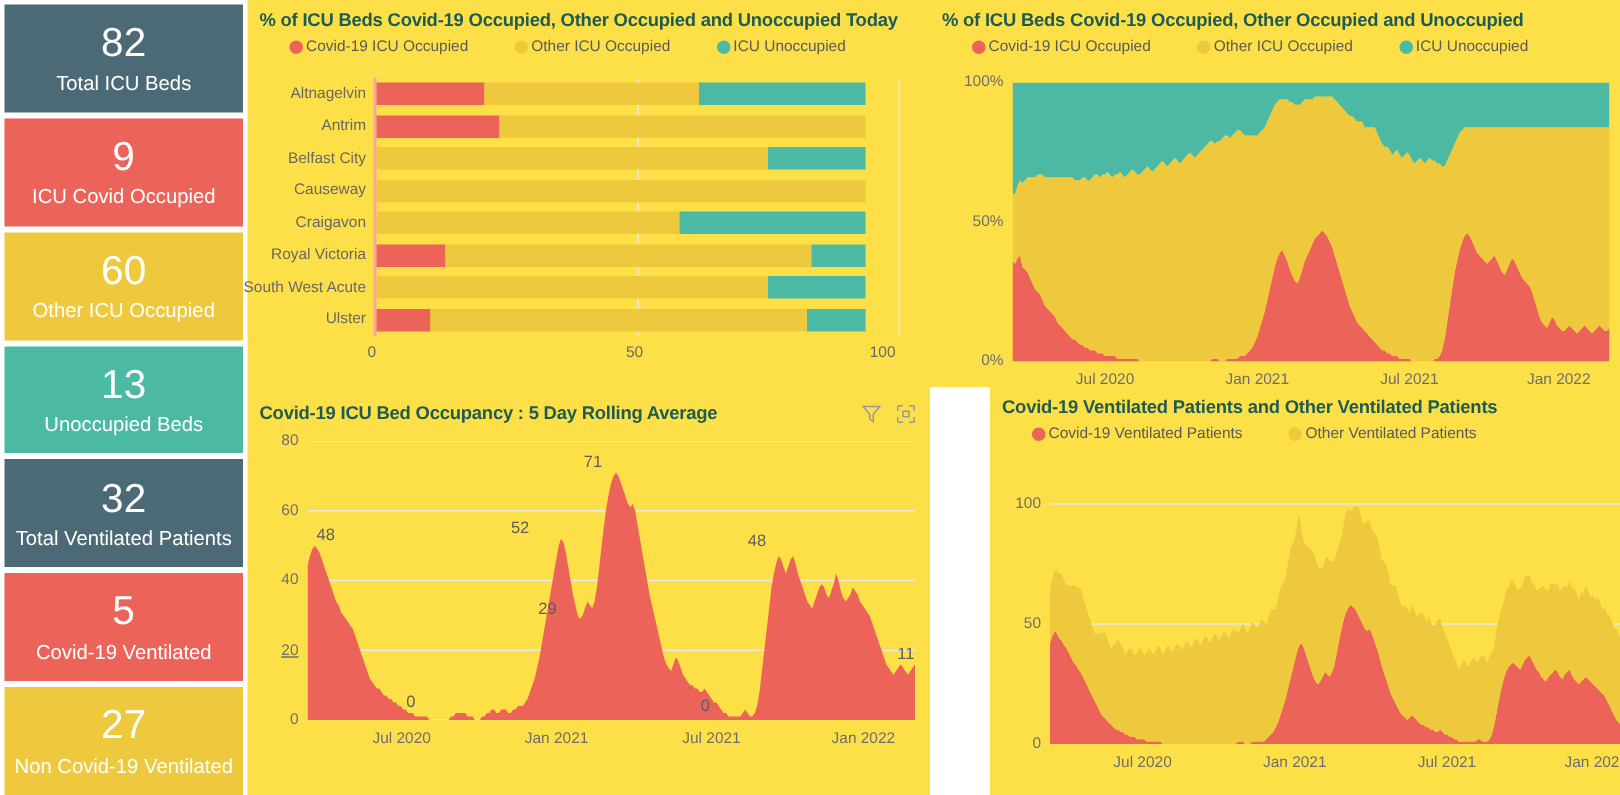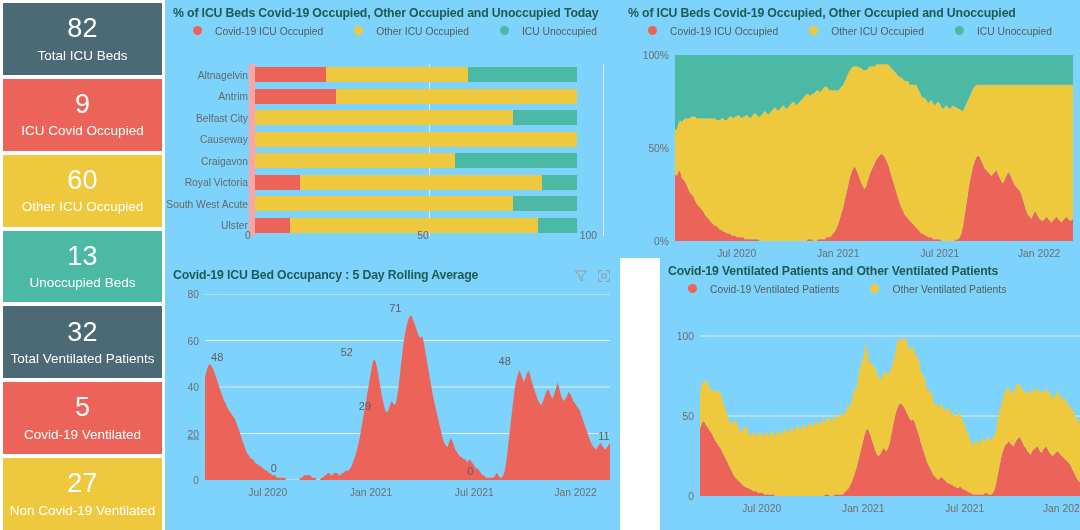--- a/index.html
+++ b/index.html
@@ -45,49 +45,49 @@
   }
   .kpi-label {
     font-size: 13.5px;
     font-weight: 400;
     line-height: 1.2;
     margin-top: 5px;
     white-space: nowrap;
   }
 
   
-  .panel { position: absolute; box-sizing: border-box; background: #7dd3fc; }
+  .panel { position: absolute; box-sizing: border-box; background: #fde047; }
   .panel-title {
     font-size: 12.3px;
     font-weight: bold;
     color: #1E5B52;
     letter-spacing: -0.15px;
     white-space: nowrap;
   }
   .legend {
     display: flex;
     align-items: center;
     gap: 11px;
     margin-top: 6px;
   }
-  .legend-item { display: flex; align-items: flex-start; gap: 13px; padding-left: 20px; }
+  .legend-item { display: flex; align-items: center; gap: 2px; padding-left: 20px; }
   .legend-dot { width: 9px; height: 9px; border-radius: 50%; flex: none; }
   .legend-text {
     font-size: 10.3px;
     color: #5A5A5A;
     white-space: nowrap;
   }
 
   
   #panel-bars { left: 165px; top: 0; width: 455px; height: 262px; padding: 6px 8px 0 8px; }
   #bars-plot {
     position: absolute;
-    left: 84px; top: 64px;
+    left: 84px; top: 52px;
     width: 328px; height: 172px;
-    border-left: 6px solid #fca5a5;
+    border-left: 2px solid #fca5a5;
     box-sizing: border-box;
   }
   #bars-plot .vgrid {
     position: absolute; top: 0; bottom: 0;
     width: 1px; background: #E8E8E8;
   }
   .bar-row {
     position: absolute;
     left: 0; right: 0;
     height: 15px;

